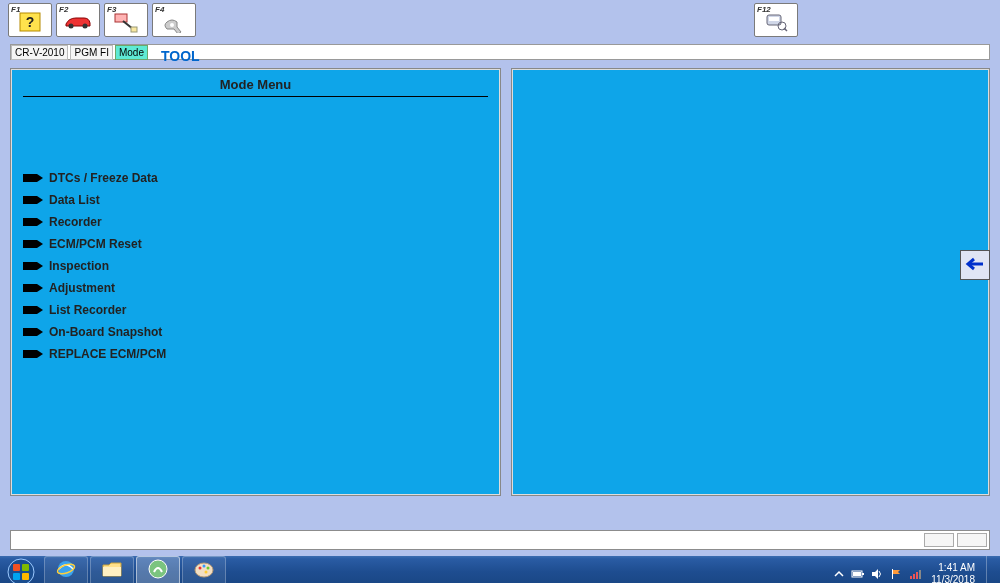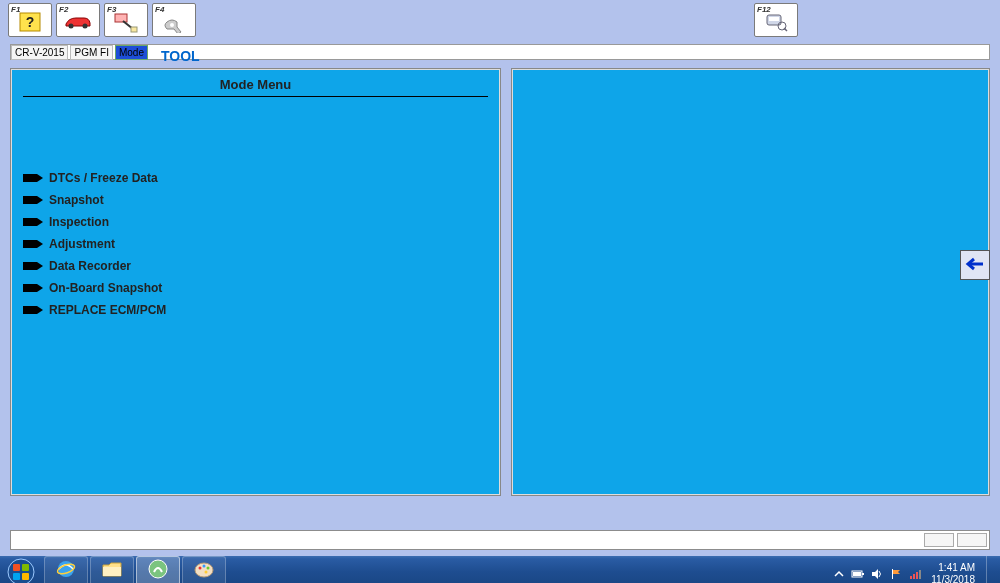--- a/index.html
+++ b/index.html
@@ -66,21 +66,21 @@
     display: flex;
     align-items: center;
     font-size: 10px;
   }
   .crumb {
     padding: 1px 3px;
     border: 1px solid #bbb;
     margin-right: 2px;
     background:#f5f5f5;
   }
-  .crumb.active { background: #1d4ed8; border-color:#6aa86a; }
+  .crumb.active { background: #5eead4; border-color:#6aa86a; }
   
   .content {
     margin: 8px 10px 0 10px;
     display: flex;
     gap: 10px;
     height: 428px;
     position: relative;
   }
   .panel {
     background: #0ea5e9;
@@ -274,21 +274,21 @@
             <rect x="5" y="6" width="10" height="4" fill="#fff"></rect>
             <circle cx="18" cy="15" r="4" fill="none" stroke="#667"></circle>
             <line x1="20" y1="17" x2="23" y2="20" stroke="#667" stroke-width="1.5"></line>
           </svg>
       </span>
     </div>
     <div class="toolbar-right-spacer"></div>
   </div>
 
   <div class="path-bar">
-    <span class="crumb">CR-V-2015</span>
+    <span class="crumb">CR-V-2010</span>
     <span class="crumb">PGM FI</span>
     <span class="crumb active">Mode</span>
   </div>
 
   <div class="content">
     <div class="panel panel-left">
       <div class="panel-title">Mode Menu</div>
       <div class="panel-sep"></div>
       <div class="menu-list">
 
@@ -297,42 +297,56 @@
                 <rect x="0" y="3" width="6" height="8" fill="#000"></rect>
                 <path d="M6 3 L14 3 L20 7 L14 11 L6 11 Z" fill="#000"></path>
               </svg></span>
           <span>DTCs / Freeze Data</span>
         </div>
         <div class="menu-item">
           <span class="pointing-icon"><svg width="20" height="14">
                 <rect x="0" y="3" width="6" height="8" fill="#000"></rect>
                 <path d="M6 3 L14 3 L20 7 L14 11 L6 11 Z" fill="#000"></path>
               </svg></span>
-          <span>Snapshot</span>
+          <span>Data List</span>
+        </div>
+        <div class="menu-item">
+          <span class="pointing-icon"><svg width="20" height="14">
+                <rect x="0" y="3" width="6" height="8" fill="#000"></rect>
+                <path d="M6 3 L14 3 L20 7 L14 11 L6 11 Z" fill="#000"></path>
+              </svg></span>
+          <span>Recorder</span>
+        </div>
+        <div class="menu-item">
+          <span class="pointing-icon"><svg width="20" height="14">
+                <rect x="0" y="3" width="6" height="8" fill="#000"></rect>
+                <path d="M6 3 L14 3 L20 7 L14 11 L6 11 Z" fill="#000"></path>
+              </svg></span>
+          <span>ECM/PCM Reset</span>
         </div>
         <div class="menu-item">
           <span class="pointing-icon"><svg width="20" height="14">
                 <rect x="0" y="3" width="6" height="8" fill="#000"></rect>
                 <path d="M6 3 L14 3 L20 7 L14 11 L6 11 Z" fill="#000"></path>
               </svg></span>
           <span>Inspection</span>
         </div>
         <div class="menu-item">
           <span class="pointing-icon"><svg width="20" height="14">
                 <rect x="0" y="3" width="6" height="8" fill="#000"></rect>
                 <path d="M6 3 L14 3 L20 7 L14 11 L6 11 Z" fill="#000"></path>
               </svg></span>
           <span>Adjustment</span>
         </div>
         <div class="menu-item">
           <span class="pointing-icon"><svg width="20" height="14">
                 <rect x="0" y="3" width="6" height="8" fill="#000"></rect>
                 <path d="M6 3 L14 3 L20 7 L14 11 L6 11 Z" fill="#000"></path>
               </svg></span>
-          <span>Data Recorder</span>
+          <span>List Recorder</span>
         </div>
         <div class="menu-item">
           <span class="pointing-icon"><svg width="20" height="14">
                 <rect x="0" y="3" width="6" height="8" fill="#000"></rect>
                 <path d="M6 3 L14 3 L20 7 L14 11 L6 11 Z" fill="#000"></path>
               </svg></span>
           <span>On-Board Snapshot</span>
         </div>
         <div class="menu-item">
           <span class="pointing-icon"><svg width="20" height="14">

